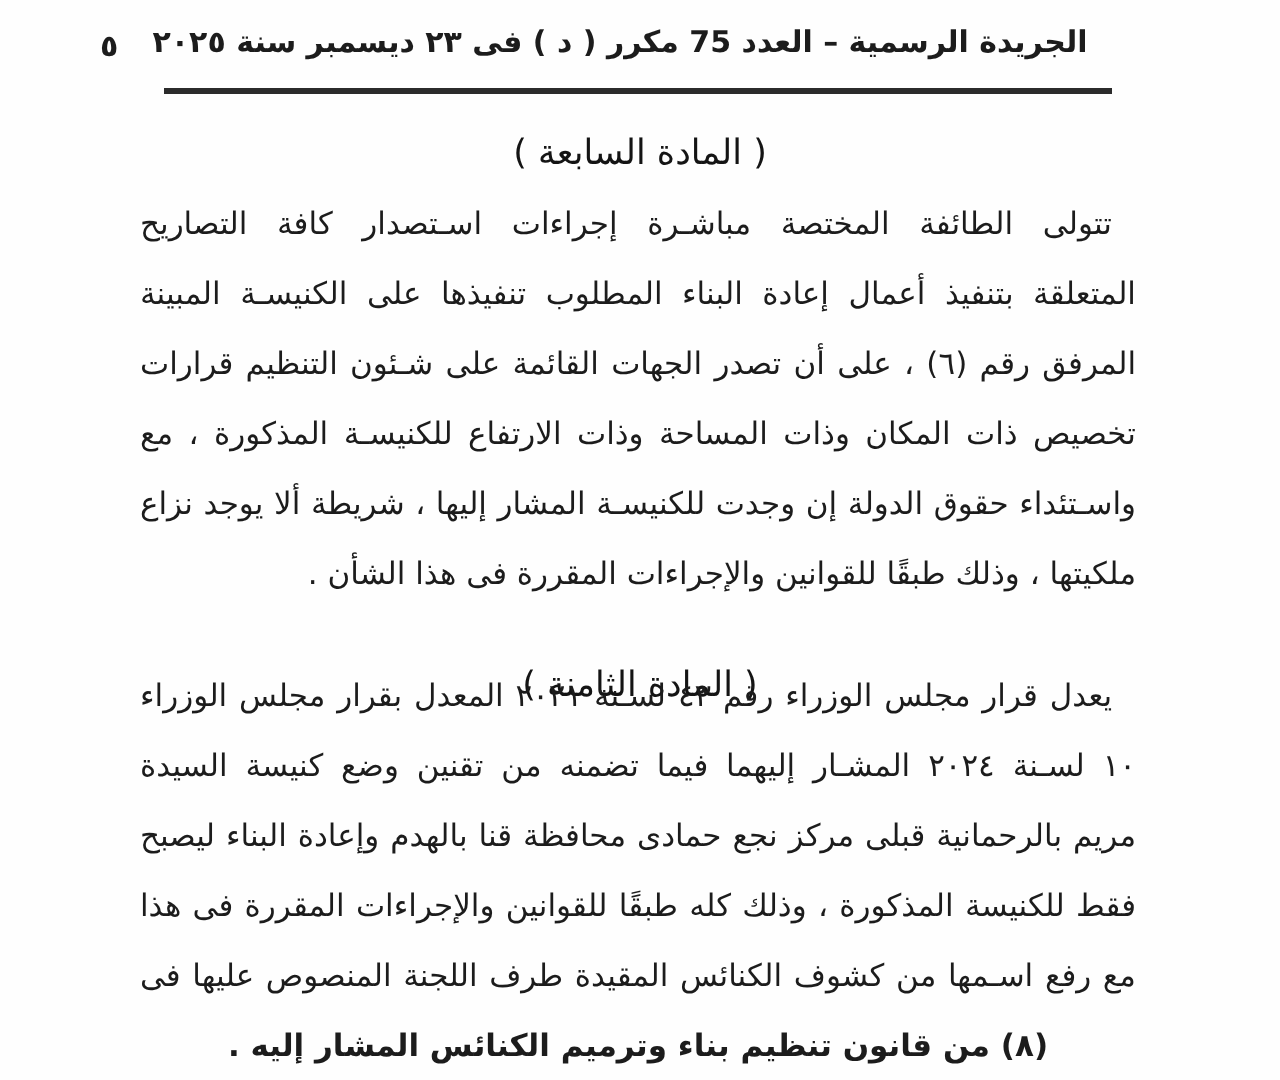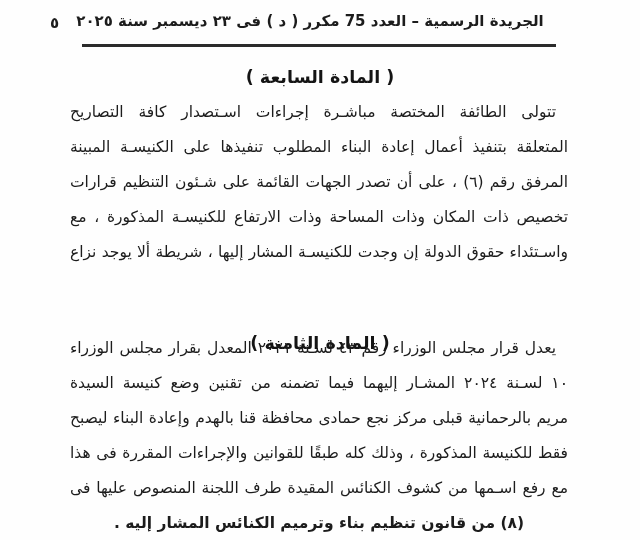--- a/index.html
+++ b/index.html
@@ -27,21 +27,21 @@
   .header-rule {
     position: absolute; top: 44px; left: 82px;
     width: 474px; height: 2.5px;
     background: #2b2b2b;
   }
 
   .article-heading {
     position: absolute; left: 70px; right: 70px;
     height: 35px; line-height: 35px;
     text-align: center;
-    font-size: 17.5px; font-weight: 700;
+    font-size: 17.5px; font-weight: 400;
     color: #141414;
   }
   .heading-1 { top: 60px; }
   .heading-2 { top: 304px; margin-top: 22px; }
 
   .para { position: absolute; left: 70px; right: 72px; }
   .para-1 { top: 95px; }
   .para-2 { top: 331px; }
 
   .line {
@@ -71,20 +71,21 @@
 
   <div class="article-heading heading-1">( المادة السابعة )</div>
 
   <div class="para para-1">
 
   <div class="line al-j indent">تتولى الطائفة المختصة مباشـرة إجراءات اسـتصدار كافة التصاريح والتراخيص</div>
       <div class="line al-j">المتعلقة بتنفيذ أعمال إعادة البناء المطلوب تنفيذها على الكنيسـة المبينة بالجدول</div>
       <div class="line al-j">المرفق رقم (٦) ، على أن تصدر الجهات القائمة على شـئون التنظيم قرارات بشـأن</div>
       <div class="line al-j">تخصيص ذات المكان وذات المساحة وذات الارتفاع للكنيسـة المذكورة ، مع استيفاء</div>
       <div class="line al-j">واسـتئداء حقوق الدولة إن وجدت للكنيسـة المشار إليها ، شريطة ألا يوجد نزاع بشأن</div>
+      <div class="line al-r">ملكيتها ، وذلك طبقًا للقوانين والإجراءات المقررة فى هذا الشأن .</div>
     </div>
 
   <div class="article-heading heading-2">( المادة الثامنة )</div>
 
   <div class="para para-2">
 
   <div class="line al-j indent">يعدل قرار مجلس الوزراء رقم ٤٣ لسـنة ٢٠٢١ المعدل بقرار مجلس الوزراء رقم</div>
       <div class="line al-j">١٠ لسـنة ٢٠٢٤ المشـار إليهما فيما تضمنه من تقنين وضع كنيسة السيدة العذراء</div>
       <div class="line al-j">مريم بالرحمانية قبلى مركز نجع حمادى محافظة قنا بالهدم وإعادة البناء ليصبح بالهدم</div>
       <div class="line al-j">فقط للكنيسة المذكورة ، وذلك كله طبقًا للقوانين والإجراءات المقررة فى هذا الشأن ،</div>

